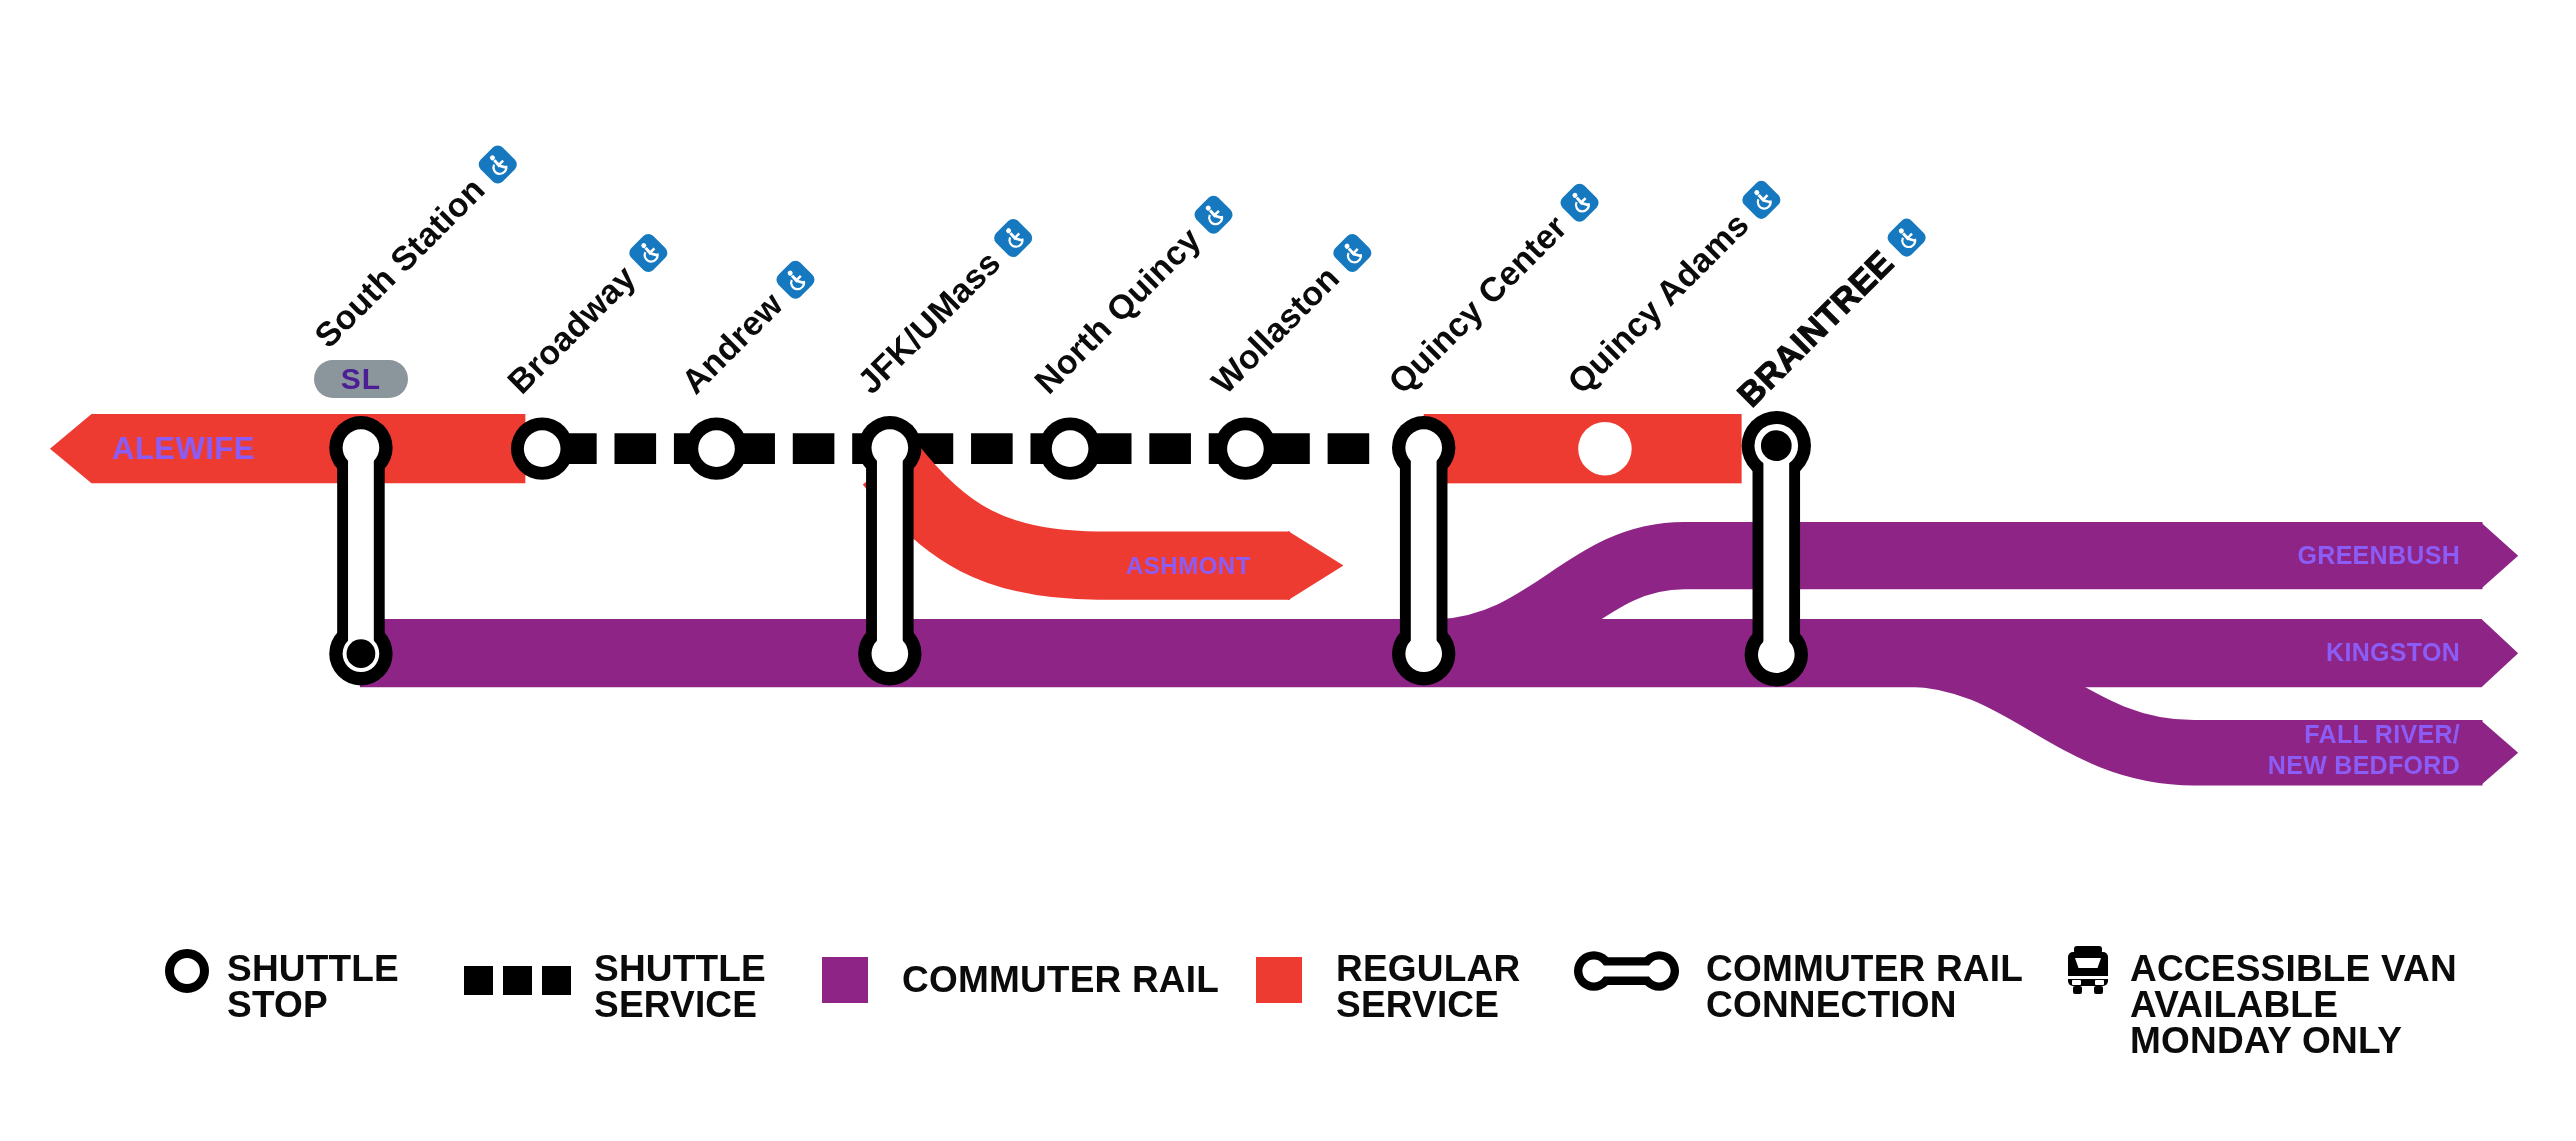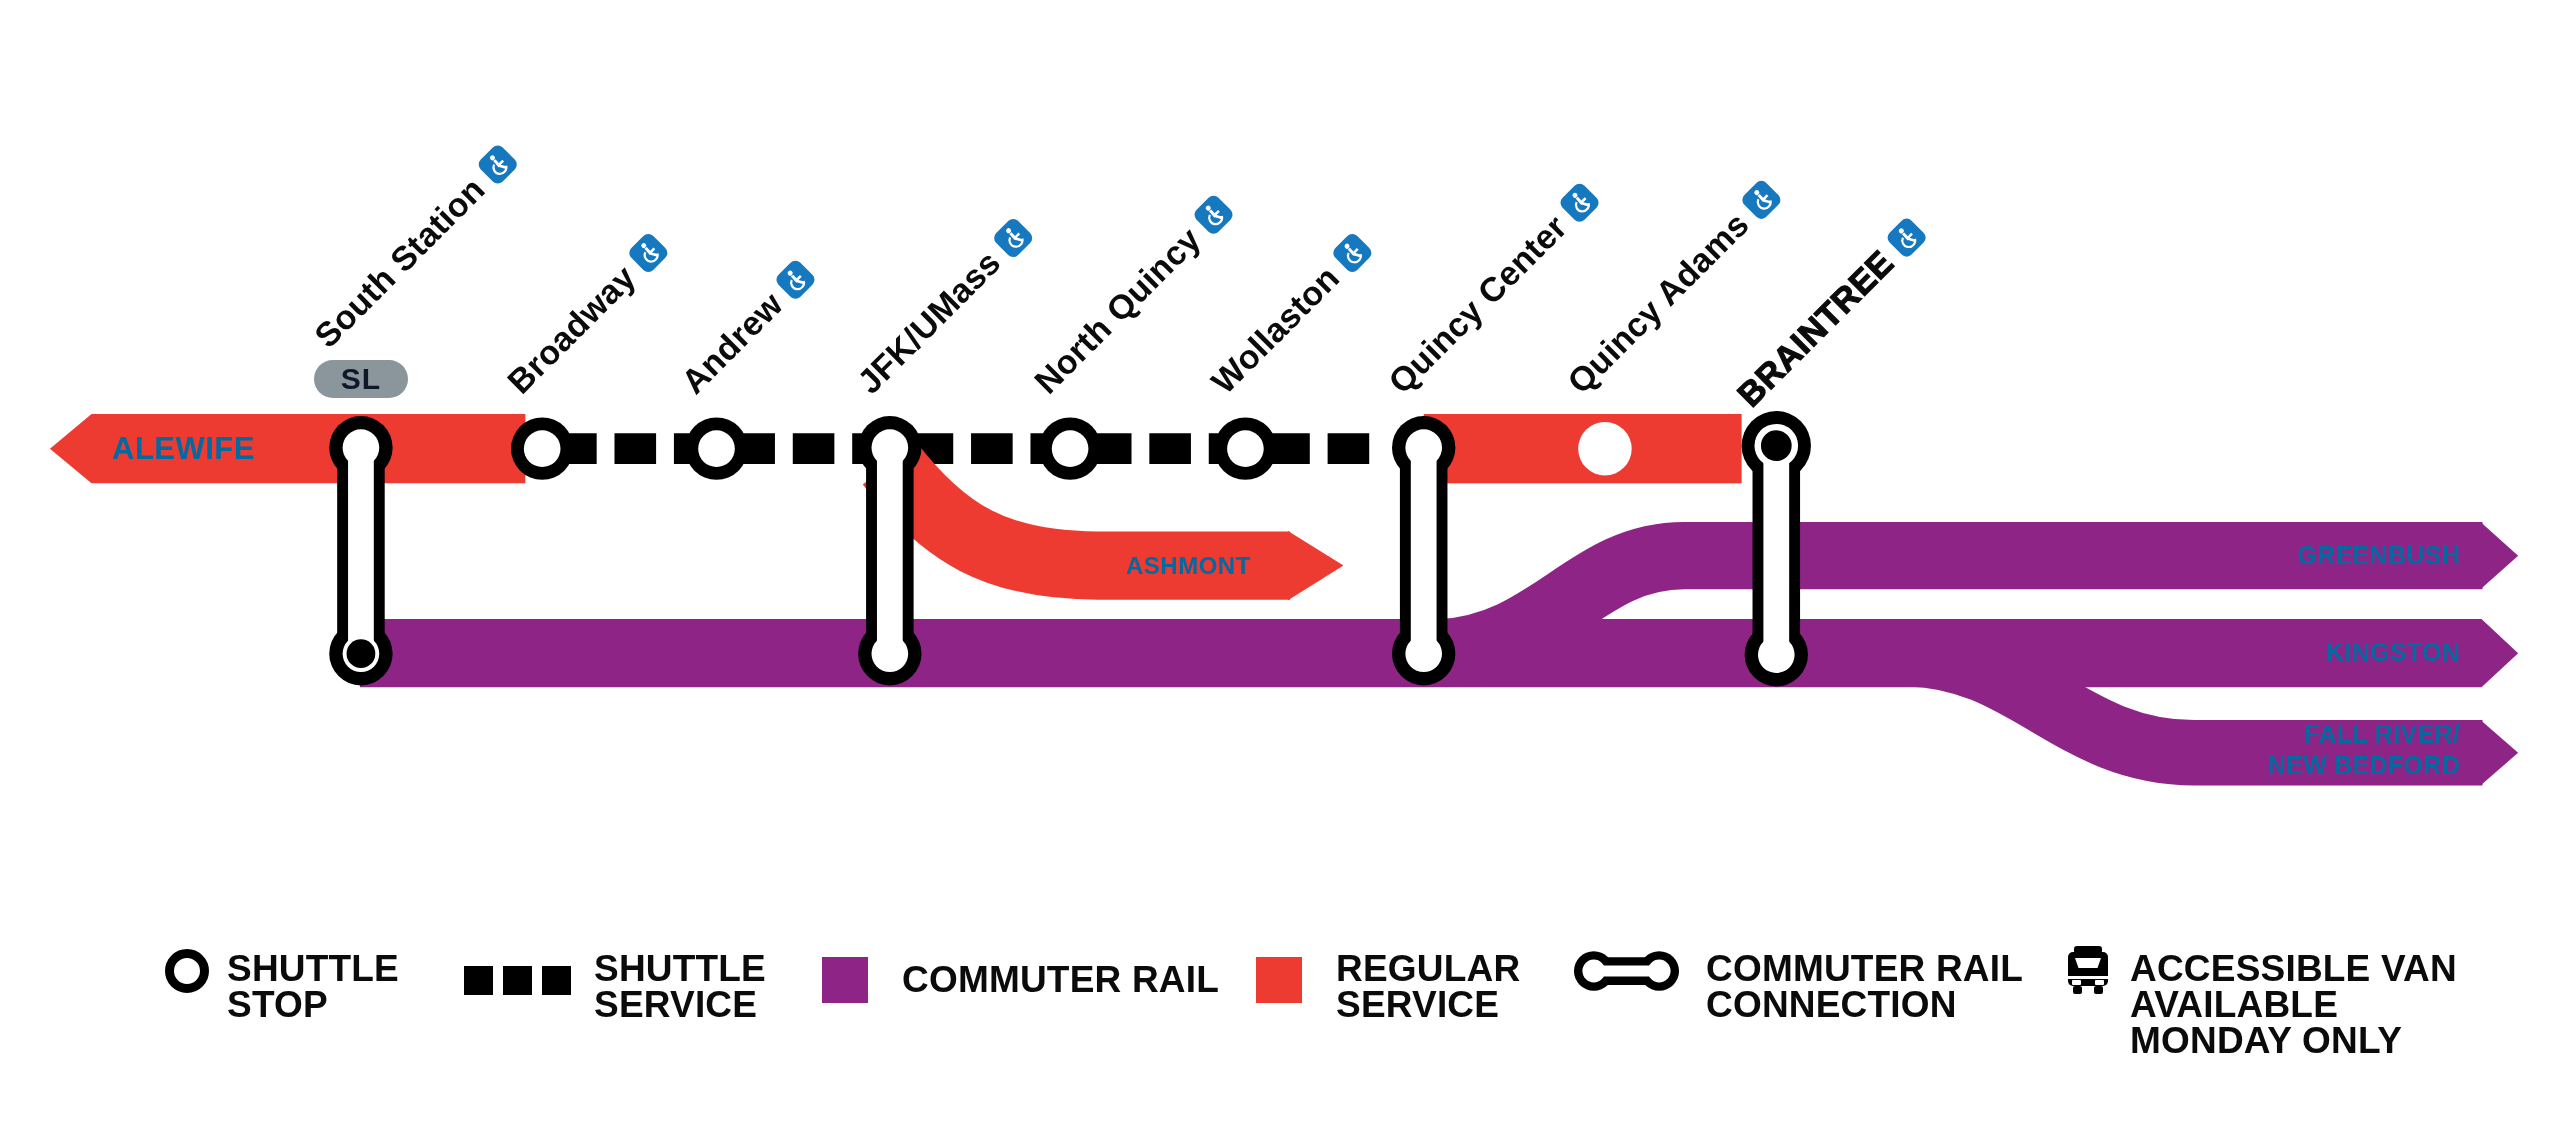--- a/index.html
+++ b/index.html
@@ -10,31 +10,31 @@
   
   .st-label{position:absolute;display:inline-flex;align-items:center;white-space:nowrap;
             font-size:34px;font-weight:700;line-height:36px;color:#0b0b0b;
             transform:rotate(-45deg);transform-origin:0 100%;}
   .st-label .nm{letter-spacing:0.2px;}
   .st-label.xbold .nm{-webkit-text-stroke:1.2px #0b0b0b;letter-spacing:0.6px;}
   .acc-badge{display:inline-flex;align-items:center;justify-content:center;
              width:31px;height:31px;border-radius:7px;background:#1678BE;margin-left:11px;flex:0 0 auto;}
 
   
-  .band-text{position:absolute;color:#0369a1;font-weight:700;white-space:pre-line;}
+  .band-text{position:absolute;color:#8b5cf6;font-weight:700;white-space:pre-line;}
   .alewife{left:112px;top:433px;font-size:31px;line-height:32px;letter-spacing:0.5px;}
   .ashmont{left:1126px;top:550px;font-size:24px;line-height:32px;letter-spacing:0.5px;}
   .br-label{right:116px;text-align:right;font-size:25px;line-height:31px;letter-spacing:0.3px;}
   .greenbush{top:540px;}
   .kingston{top:637px;}
   .fallriver{top:719px;}
 
   
   .sl-badge{position:absolute;left:314px;top:360px;width:94px;height:38px;border-radius:19px;
-            background:#8B959C;color:#0f172a;font-size:30px;font-weight:700;
+            background:#8B959C;color:#4c1d95;font-size:30px;font-weight:700;
             display:flex;align-items:center;justify-content:center;letter-spacing:1px;}
 
   
   .lg-item{position:absolute;}
   .lg-text{position:absolute;font-size:37px;font-weight:700;line-height:36px;
            letter-spacing:0.2px;white-space:pre-line;color:#0b0b0b;}
   .lg-dash{display:inline-block;width:29px;height:29px;background:#000;margin-right:10px;}
 </style>
 </head>
 <body>

